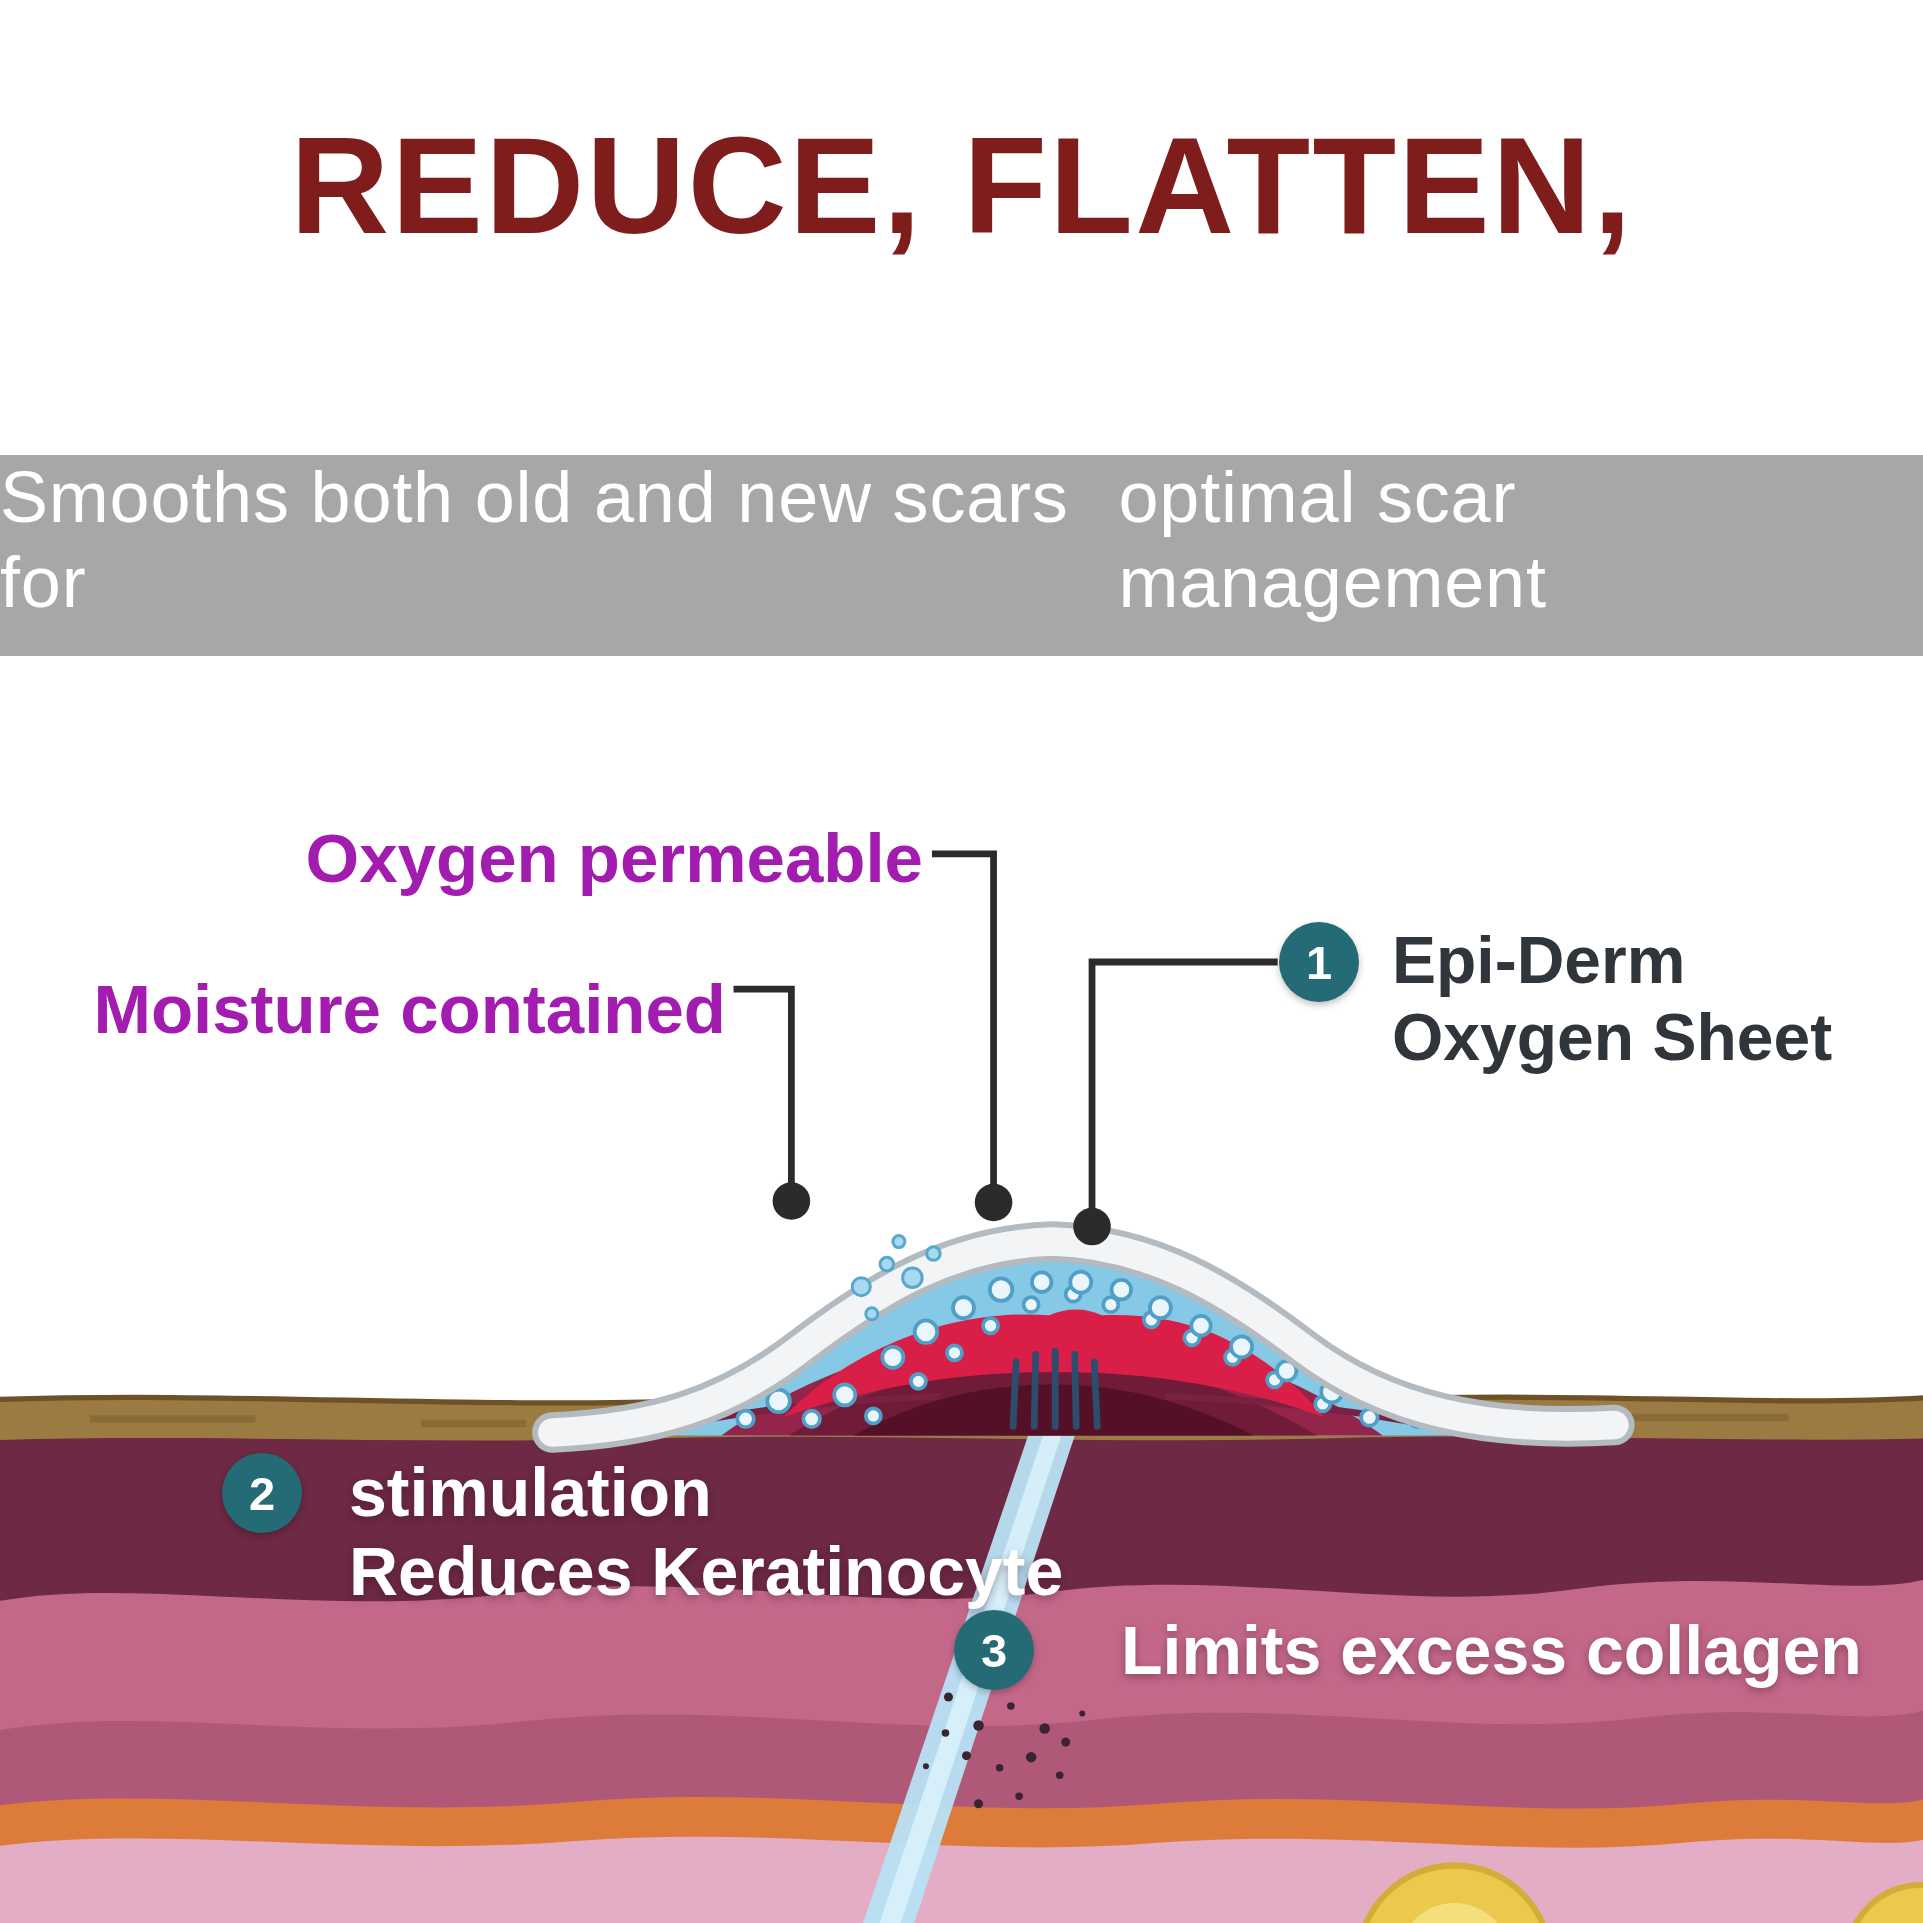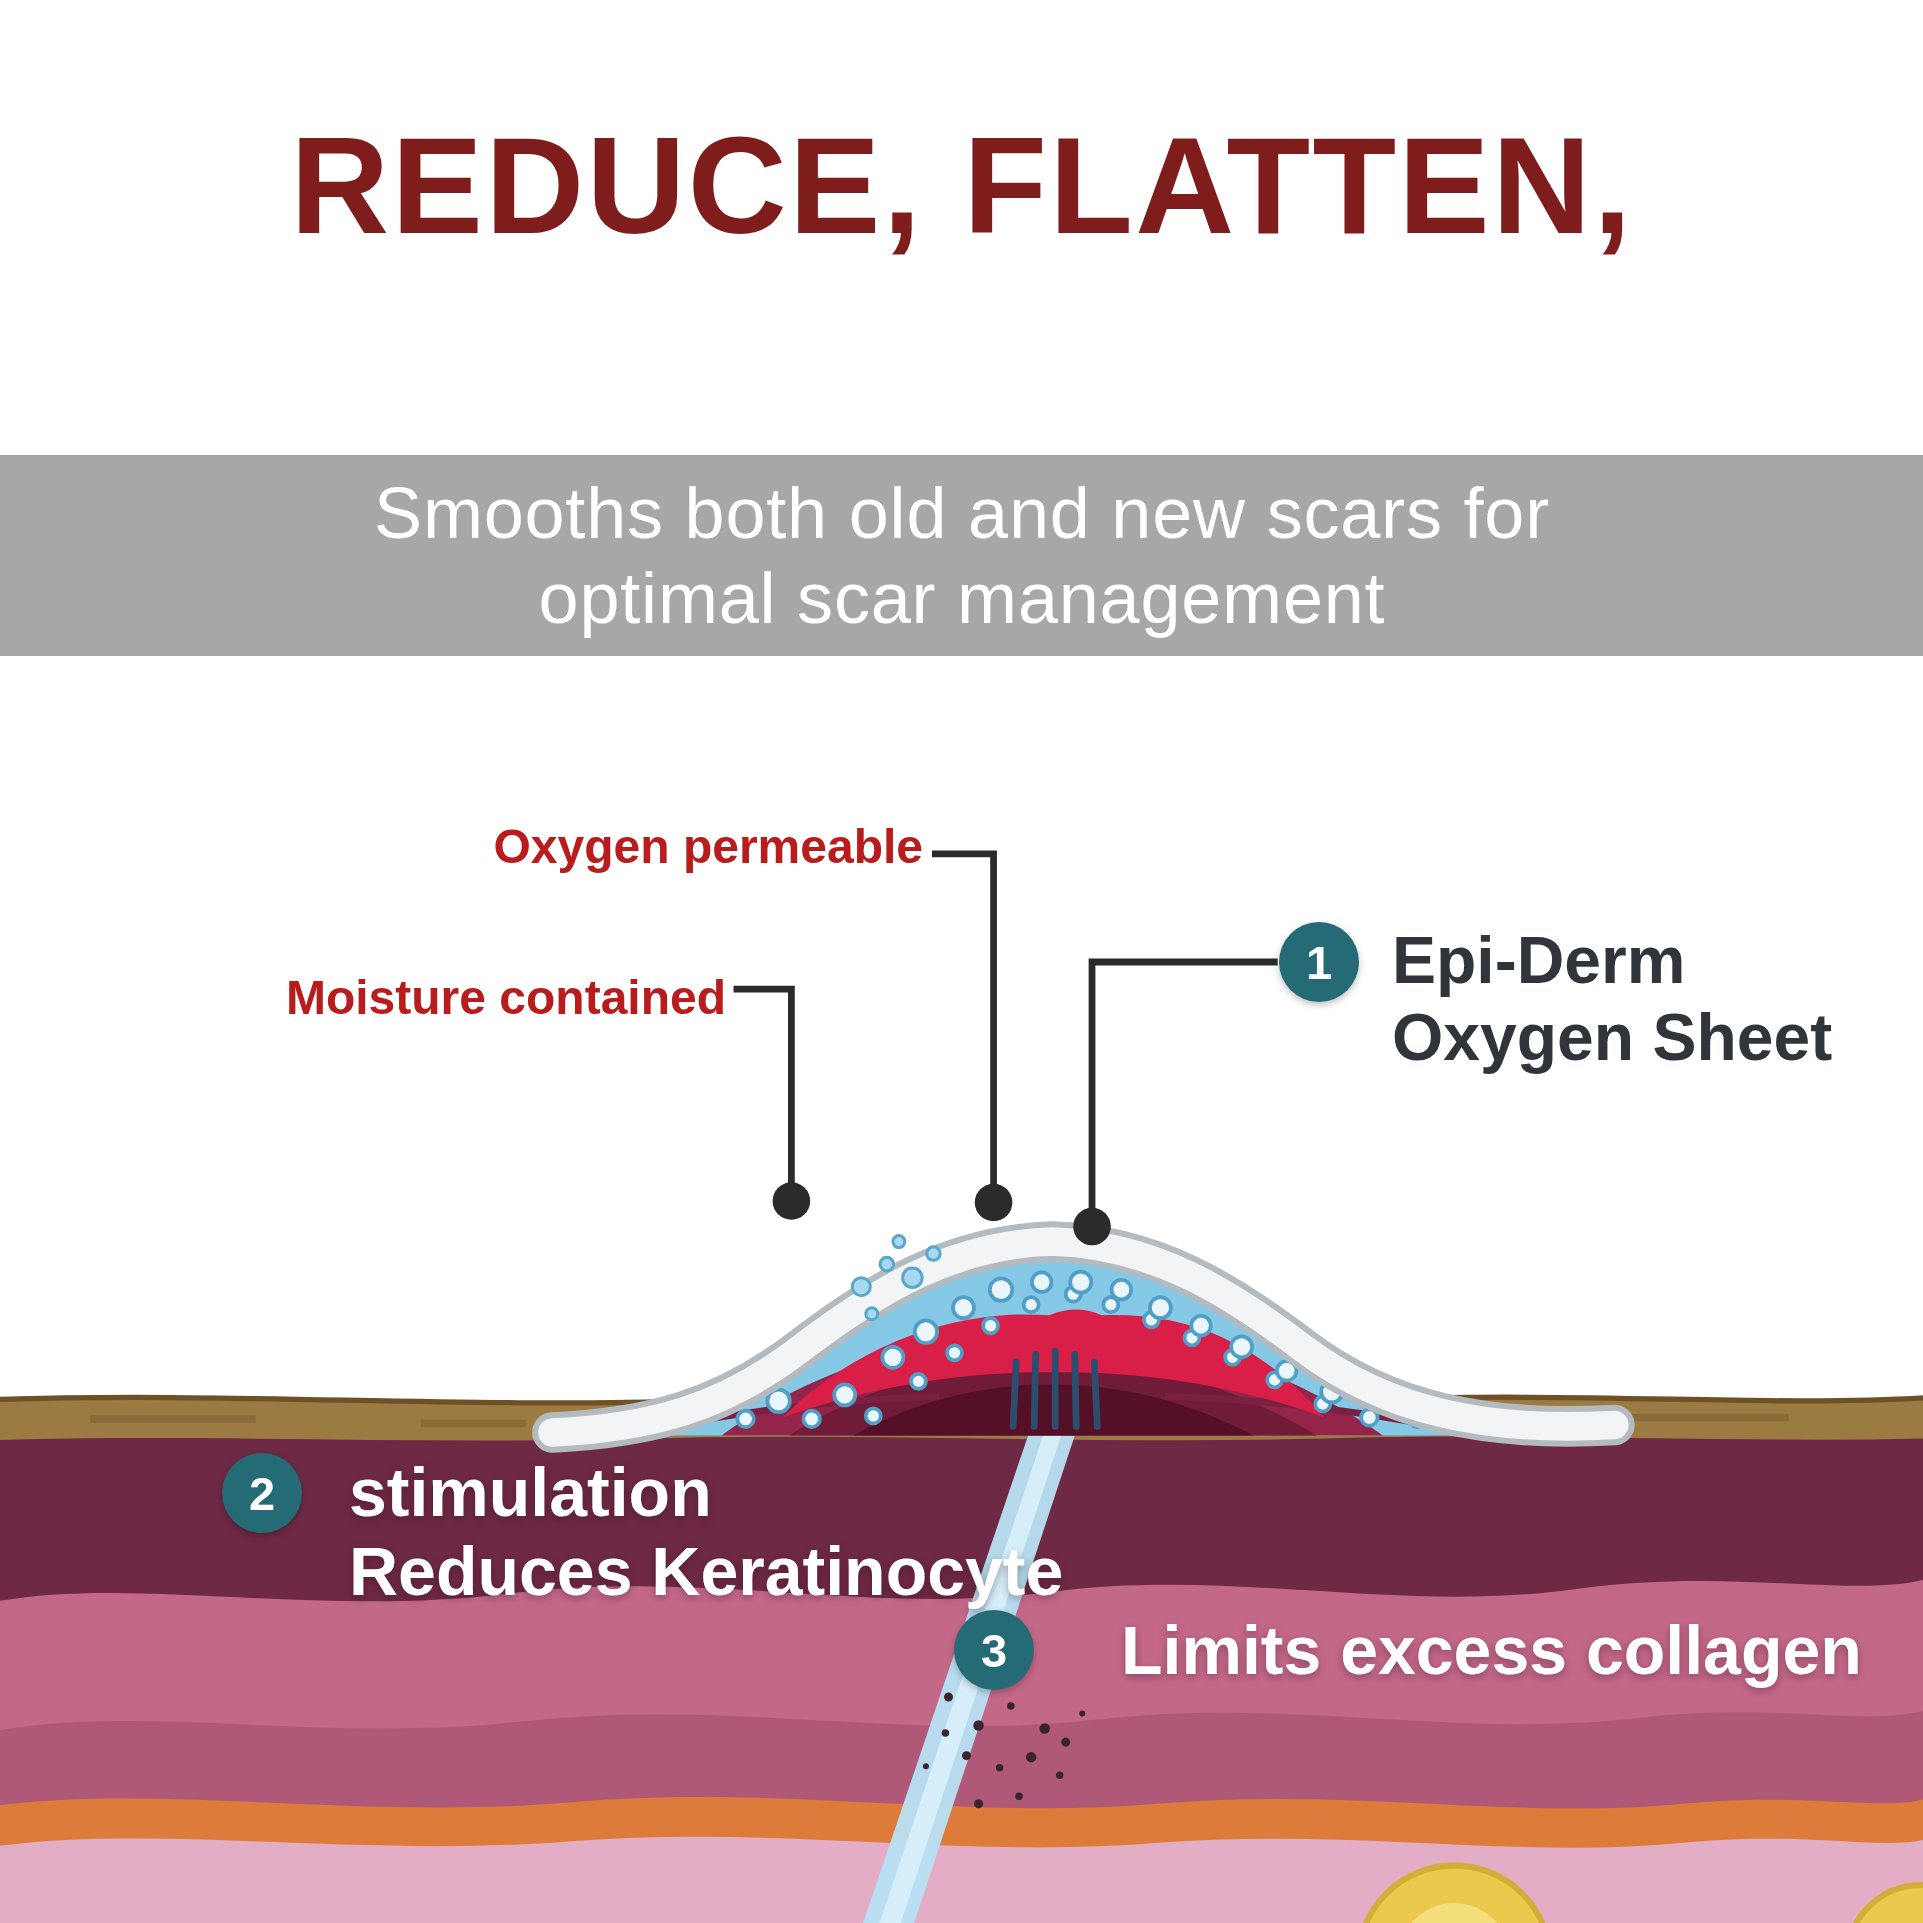--- a/index.html
+++ b/index.html
@@ -10,25 +10,25 @@
   }
   .illus{position:absolute;left:0;top:0;width:1924px;height:1924px;}
   .title{
     position:absolute;top:104px;left:0;width:1924px;
     text-align:center;color:#7f1d1d;font-weight:bold;
     font-size:137px;line-height:1.2;letter-spacing:2.3px;
   }
   .banner{
     position:absolute;top:455px;left:0;width:1924px;height:201px;
     background:#a7a7a7;color:#ffffff;
-    display:flex;flex-direction:column;justify-content:center;
-    text-align:center;font-size:72px;line-height:1.18;letter-spacing:0.8px;
+    display:flex;justify-content:center;
+    font-size:72px;line-height:1.18;letter-spacing:0.8px;
   }
   .tlabel{
-    position:absolute;color:#b91c1c;font-weight:bold;font-size:48px;white-space:nowrap;text-align:right;
+    position:absolute;color:#a21caf;font-weight:bold;font-size:69px;white-space:nowrap;text-align:right;
   }
   .oxygen{top:819px;right:1001px;}
   .moisture{top:954px;right:1198px;margin-top:16px;}
   .callout{position:absolute;display:flex;align-items:flex-start;}
   .numcircle{
     width:80px;height:80px;border-radius:50%;background:#256b75;color:#ffffff;
     font-size:47px;font-weight:bold;display:flex;align-items:center;justify-content:center;
     flex:0 0 auto;box-shadow:0 3px 7.5px rgba(0,0,0,0.25);
   }
   .ctext{font-weight:bold;line-height:1.16;}

